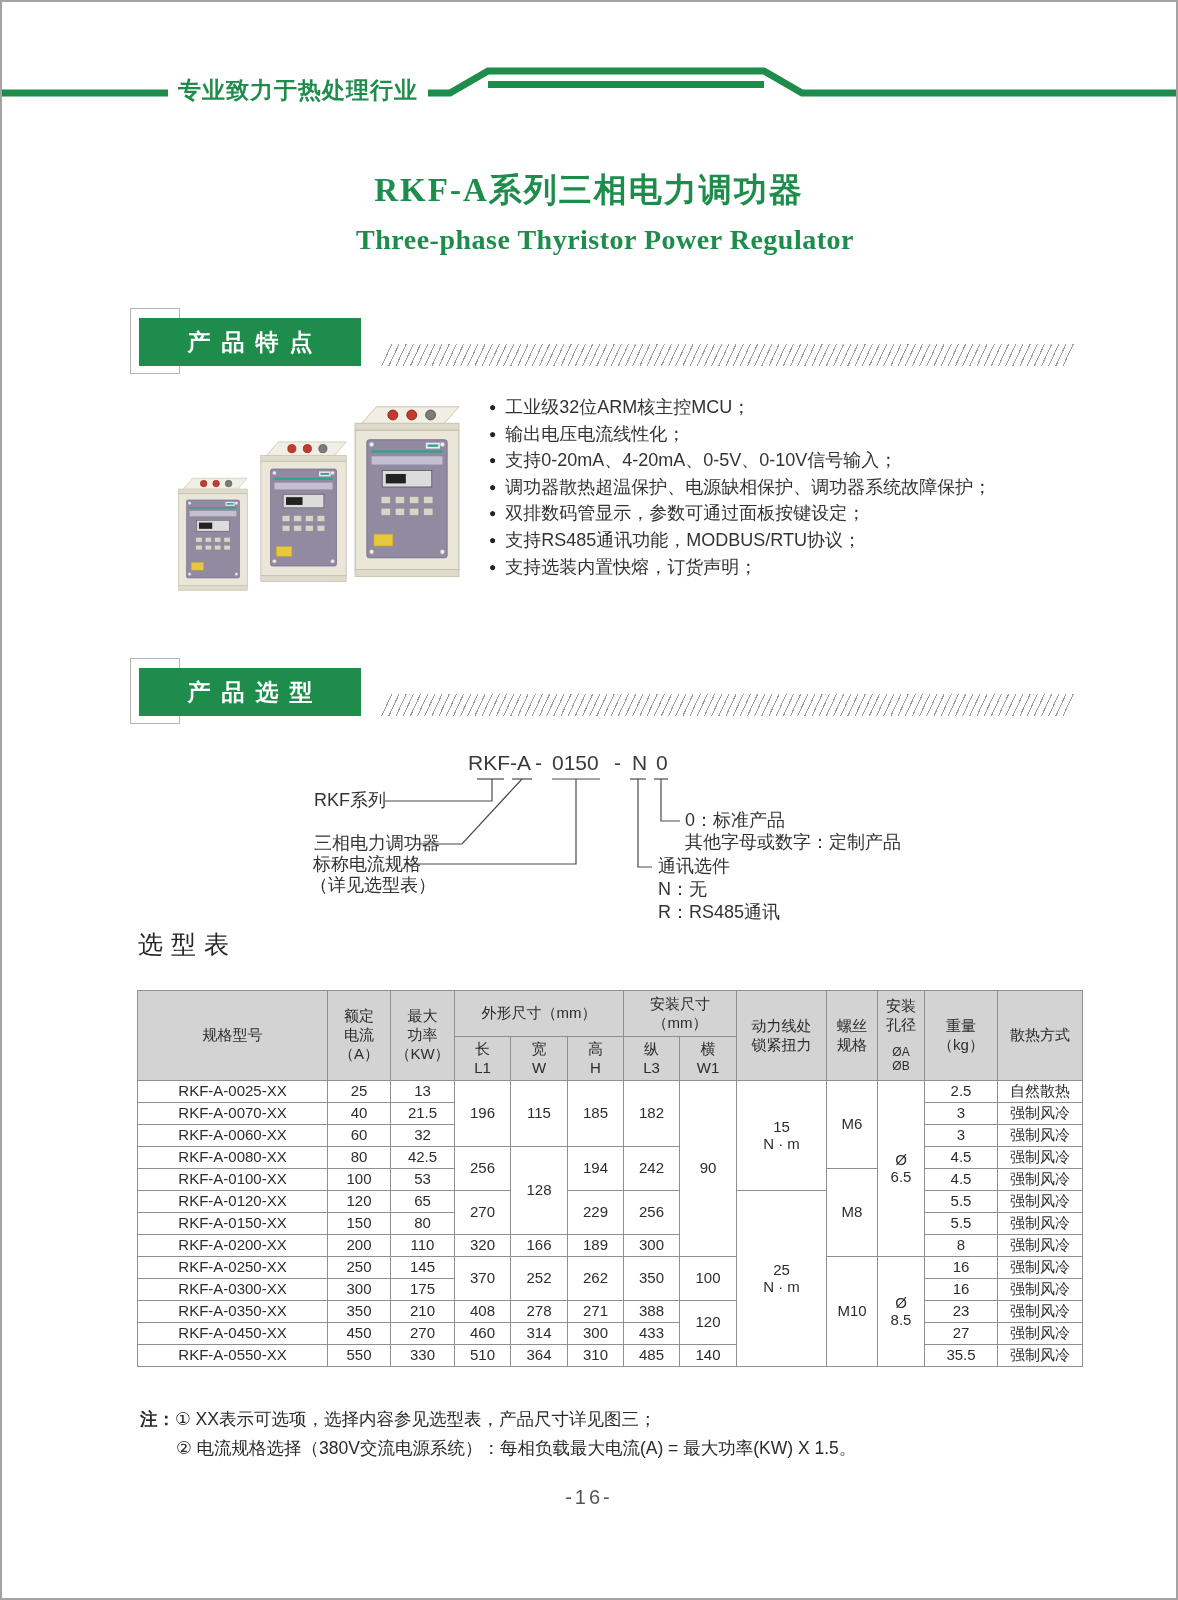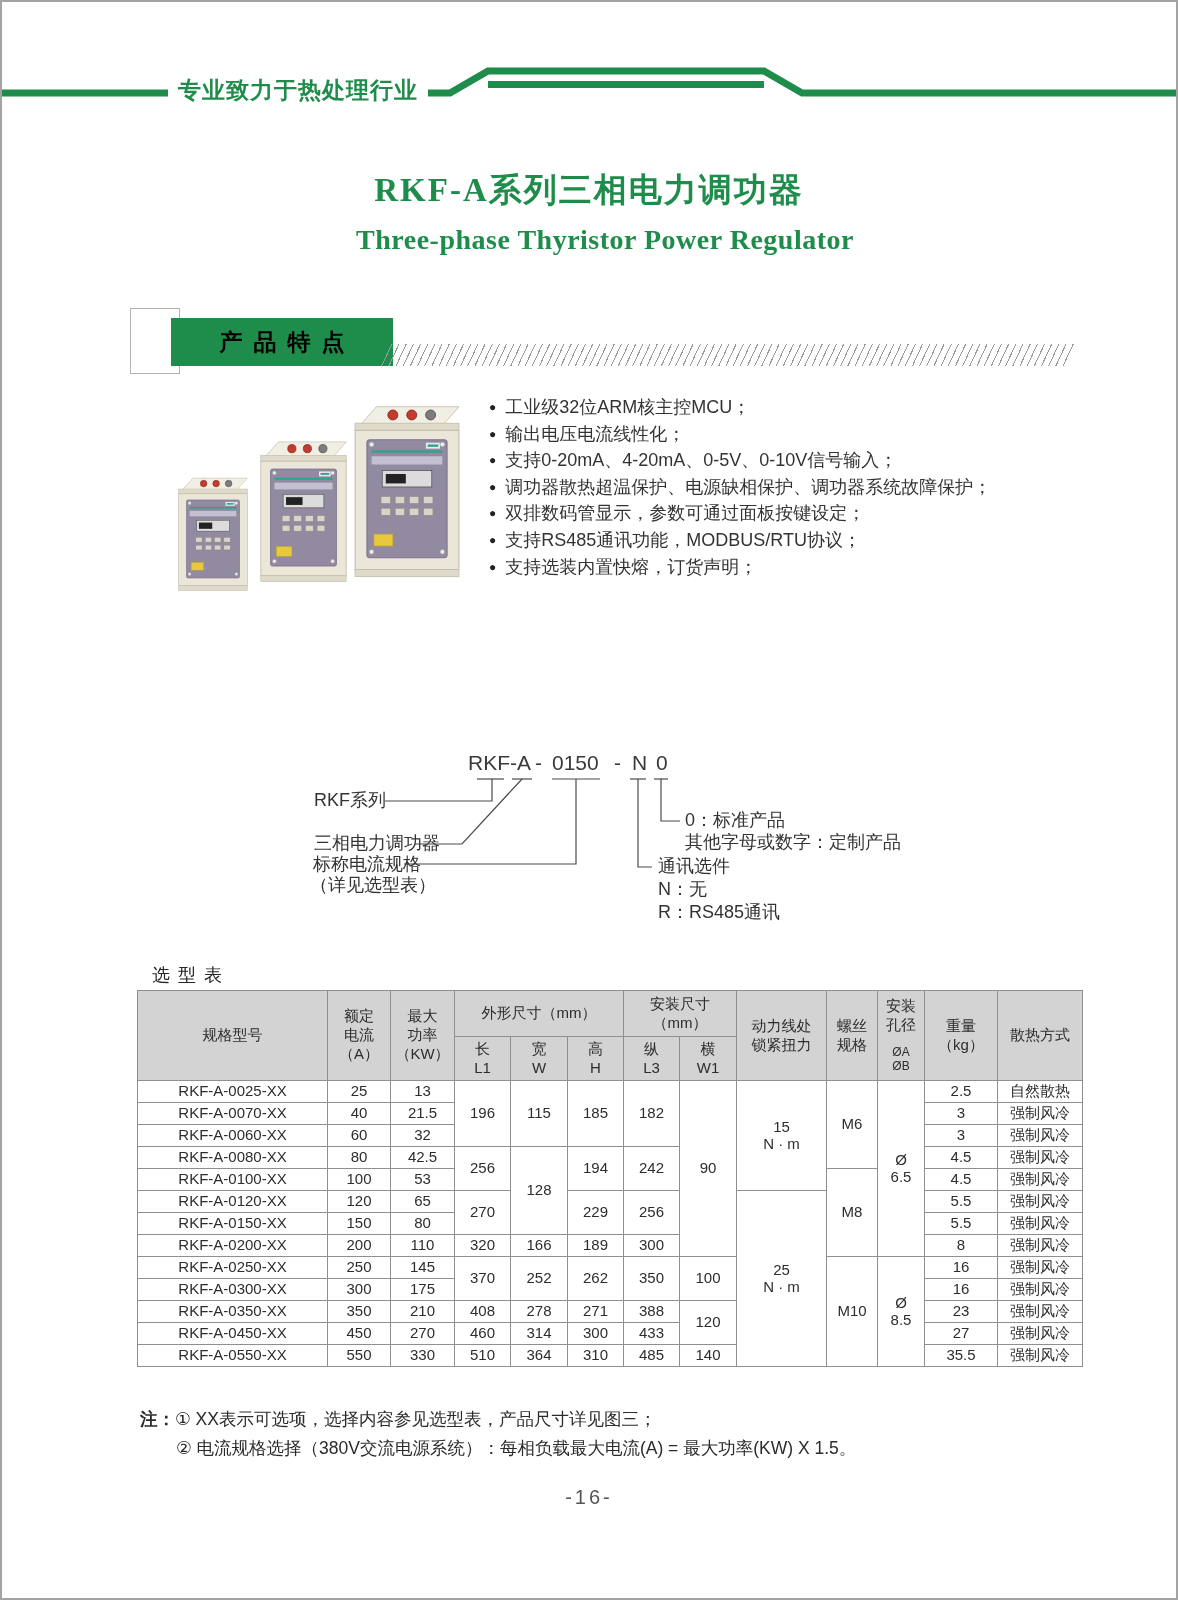--- a/index.html
+++ b/index.html
@@ -23,41 +23,41 @@
   .title-en{
     position:absolute;left:0;top:222px;width:100%;text-align:center;
     font-family:"Liberation Serif","DejaVu Serif",serif;font-weight:bold;
     font-size:28px;color:#1e8c4a;letter-spacing:0.5px;margin-left:16px;
   }
   
   .sec{position:absolute;left:128px;width:952px;height:68px;}
   .sec-bracket{position:absolute;left:0;top:0;width:48px;height:64px;border:1px solid #b3b3b3;background:#fff;}
   .sec-green{
     position:absolute;left:9px;top:10px;width:222px;height:48px;background:#1e8c4a;
-    color:#000000;font-size:23px;font-weight:bold;letter-spacing:11px;padding-left:11px;
-    display:flex;align-items:center;justify-content:center;box-sizing:border-box;margin-left:32px;
+    color:#ffffff;font-size:23px;font-weight:bold;letter-spacing:11px;padding-left:11px;
+    display:flex;align-items:center;justify-content:center;box-sizing:border-box;
   }
   .sec-hatch{
     position:absolute;left:247px;top:36px;width:700px;height:22px;
     background:repeating-linear-gradient(115deg,#9a9a9a 0,#9a9a9a 1px,transparent 1px,transparent 6.5px);
     clip-path:polygon(9px 0,100% 0,calc(100% - 9px) 100%,0 100%);
   }
   
   .devices{position:absolute;left:150px;top:388px;width:330px;height:215px;}
   .features{position:absolute;left:487px;top:392px;width:585px;margin:0;padding:0;list-style:none;}
   .features li{font-size:18px;line-height:26.6px;color:#333;white-space:nowrap;}
   .features .dot{font-size:12px;margin-right:9px;vertical-align:2px;color:#222;}
   
   .diagram{position:absolute;left:130px;top:718px;width:920px;height:205px;font-family:inherit;}
   .diagram text{fill:#333;}
   .diagram .code{font-size:21px;fill:#3a3a3a;}
   .diagram .lbl{font-size:18px;}
   .diagram path,.diagram line{stroke:#4a4a4a;stroke-width:1.2;fill:none;}
   
-  .table-title{position:absolute;left:150px;top:926px;font-size:18px;color:#262626;letter-spacing:8px;margin-top:35px;}
+  .table-title{position:absolute;left:136px;top:926px;font-size:25px;color:#262626;letter-spacing:8px;}
   table.sel{position:absolute;left:135px;top:988px;width:945px;border-collapse:collapse;table-layout:fixed;}
   table.sel th,table.sel td{
     border:1px solid #8f8f8f;text-align:center;vertical-align:middle;
     white-space:pre-line;padding:0;color:#2d2d2d;font-weight:normal;
   }
   table.sel thead th{background:#d3d3d3;font-size:15px;line-height:1.25;}
   table.sel thead tr:first-child{height:46px;}
   table.sel thead tr:last-child{height:44px;}
   table.sel tbody td{font-size:15px;line-height:1.12;height:21px;background:#fff;}
   table.sel .sub{display:block;font-size:12px;line-height:1.15;margin-top:12px;}
@@ -130,20 +130,27 @@
   <ul class="features">
       <li><span class="dot">●</span><span>工业级32位ARM核主控MCU；</span></li>
       <li><span class="dot">●</span><span>输出电压电流线性化；</span></li>
       <li><span class="dot">●</span><span>支持0-20mA、4-20mA、0-5V、0-10V信号输入；</span></li>
       <li><span class="dot">●</span><span>调功器散热超温保护、电源缺相保护、调功器系统故障保护；</span></li>
       <li><span class="dot">●</span><span>双排数码管显示，参数可通过面板按键设定；</span></li>
       <li><span class="dot">●</span><span>支持RS485通讯功能，MODBUS/RTU协议；</span></li>
       <li><span class="dot">●</span><span>支持选装内置快熔，订货声明；</span></li>
     </ul>
 
+  <div class="sec" style="top:656px">
+    <span class="sec-bracket"></span>
+    <div class="sec-green">
+      <span>产品选型</span>
+    </div>
+    <div class="sec-hatch"></div>
+  </div>
 
   <svg class="diagram" viewBox="0 0 920 205">
     <text class="code" x="336" y="50">RKF-A</text>
     <text class="code" x="403" y="50">-</text>
     <text class="code" x="420" y="50">0150</text>
     <text class="code" x="482" y="50">-</text>
     <text class="code" x="500" y="50">N</text>
     <text class="code" x="524" y="50">0</text>
 
     <line x1="345" y1="59" x2="372" y2="59"></line>

